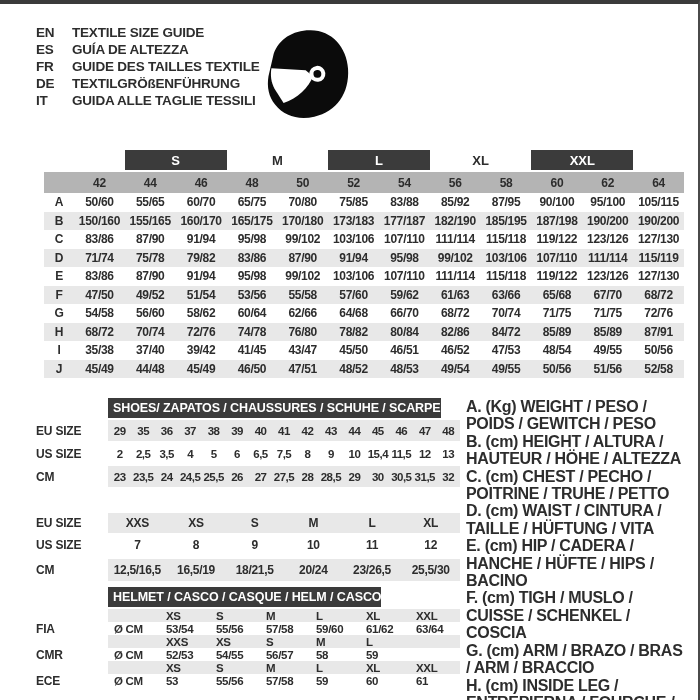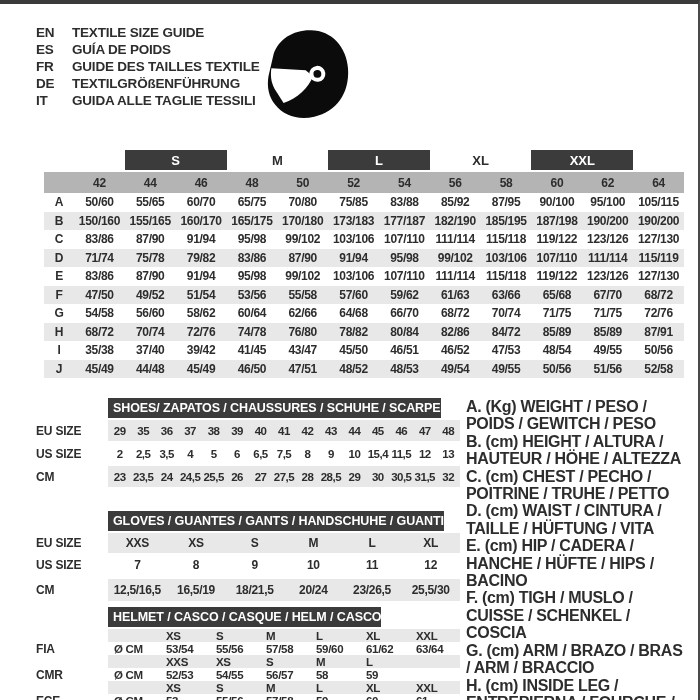--- a/index.html
+++ b/index.html
@@ -48,21 +48,21 @@
 <body>
 
 <div class="header">
   <div id="lang-list">
       <div class="lang-row">
         <div class="lang-code">EN</div>
         <div class="lang-title">TEXTILE SIZE GUIDE</div>
       </div>
       <div class="lang-row">
         <div class="lang-code">ES</div>
-        <div class="lang-title">GUÍA DE POIDS</div>
+        <div class="lang-title">GUÍA DE ALTEZZA</div>
       </div>
       <div class="lang-row">
         <div class="lang-code">FR</div>
         <div class="lang-title">GUIDE DES TAILLES TEXTILE</div>
       </div>
       <div class="lang-row">
         <div class="lang-code">DE</div>
         <div class="lang-title">TEXTILGRÖßENFÜHRUNG</div>
       </div>
       <div class="lang-row">
@@ -323,21 +323,20 @@
             <div class="scell">30,5</div>
             <div class="scell">31,5</div>
             <div class="scell">32</div>
           </div>
         </div>
     </div>
 
     <div class="gloves-block">
       <div class="flexrow bar-row">
           <div class="lbl"></div>
-        <div class="dark-bar">GLOVES / GUANTES / GANTS / HANDSCHUHE / GUANTI</div>
         </div>
       <div class="flexrow grow">
           <div class="lbl">EU SIZE</div>
         <div class="cells g6 gray" id="gloves-eu">
             <div class="gcell">XXS</div>
             <div class="gcell">XS</div>
             <div class="gcell">S</div>
             <div class="gcell">M</div>
             <div class="gcell">L</div>
             <div class="gcell">XL</div>

